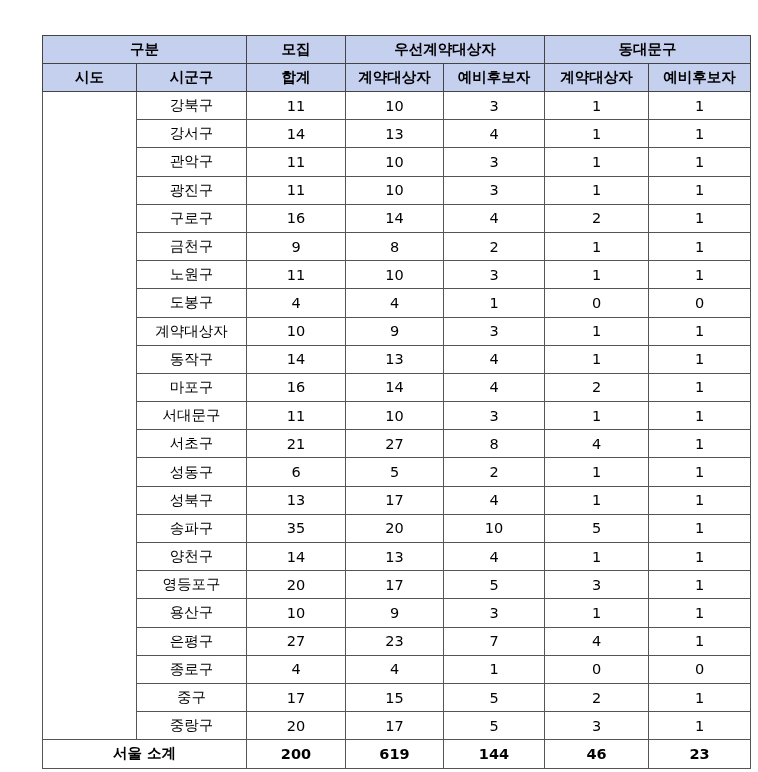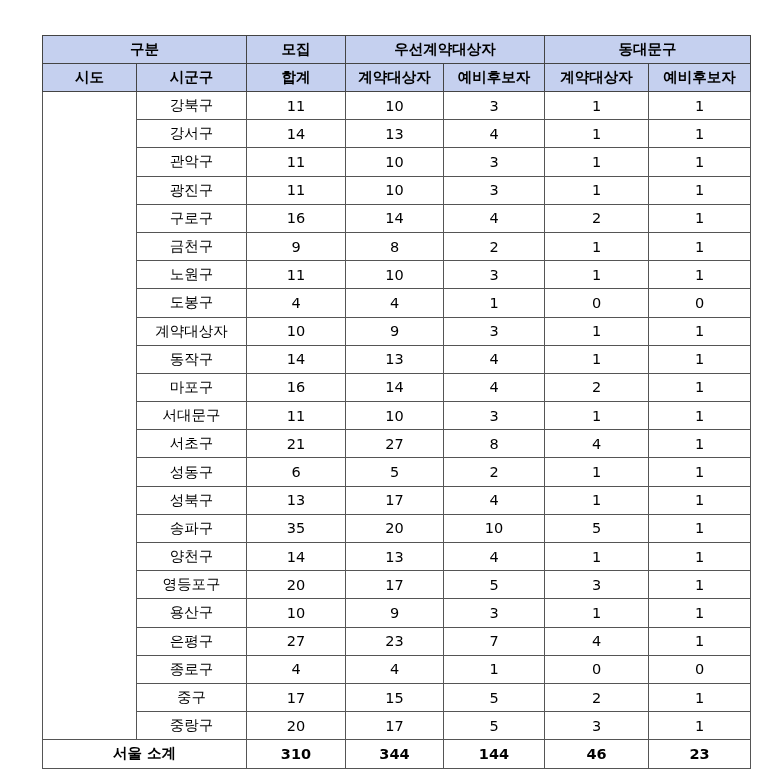--- a/index.html
+++ b/index.html
@@ -223,20 +223,20 @@
       <tr>
         <td>중랑구</td>
         <td>20</td>
         <td>17</td>
         <td>5</td>
         <td>3</td>
         <td>1</td>
       </tr>
       <tr class="total">
         <td colspan="2">서울 소계</td>
-        <td>310</td>
-        <td>344</td>
+        <td>200</td>
+        <td>619</td>
         <td>144</td>
         <td>46</td>
         <td>23</td>
       </tr>
     </tbody>
 </table>
 
 </body></html>

